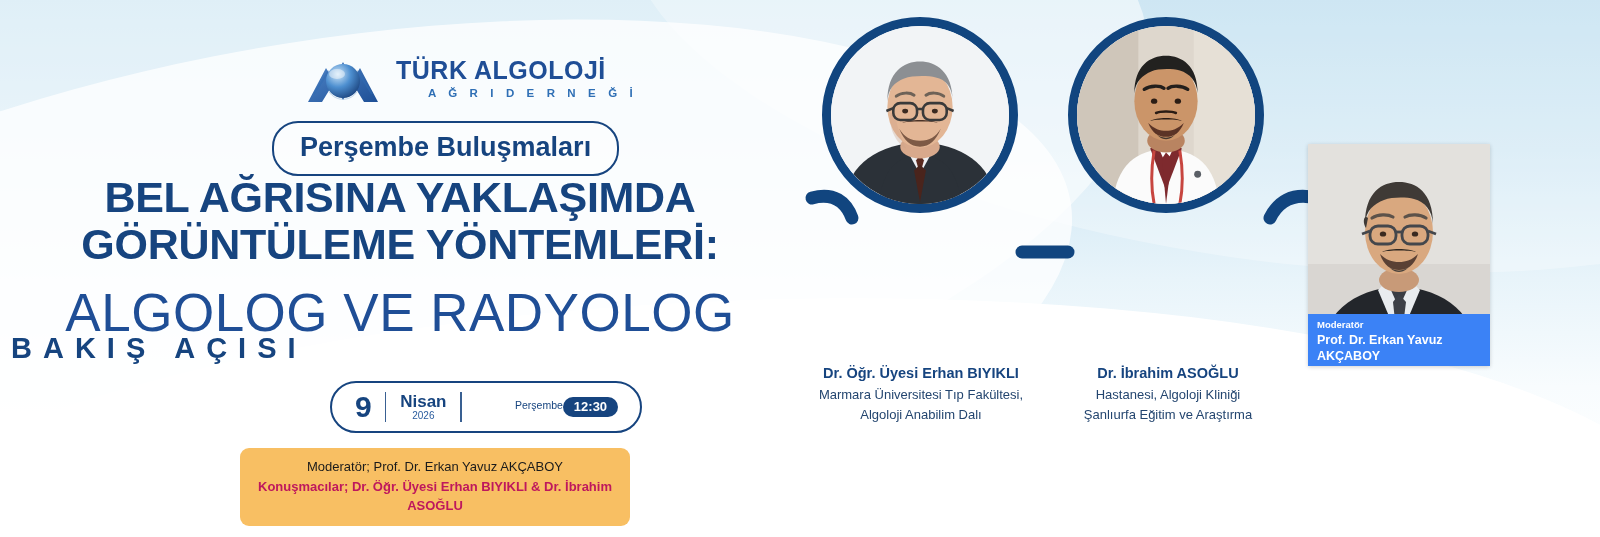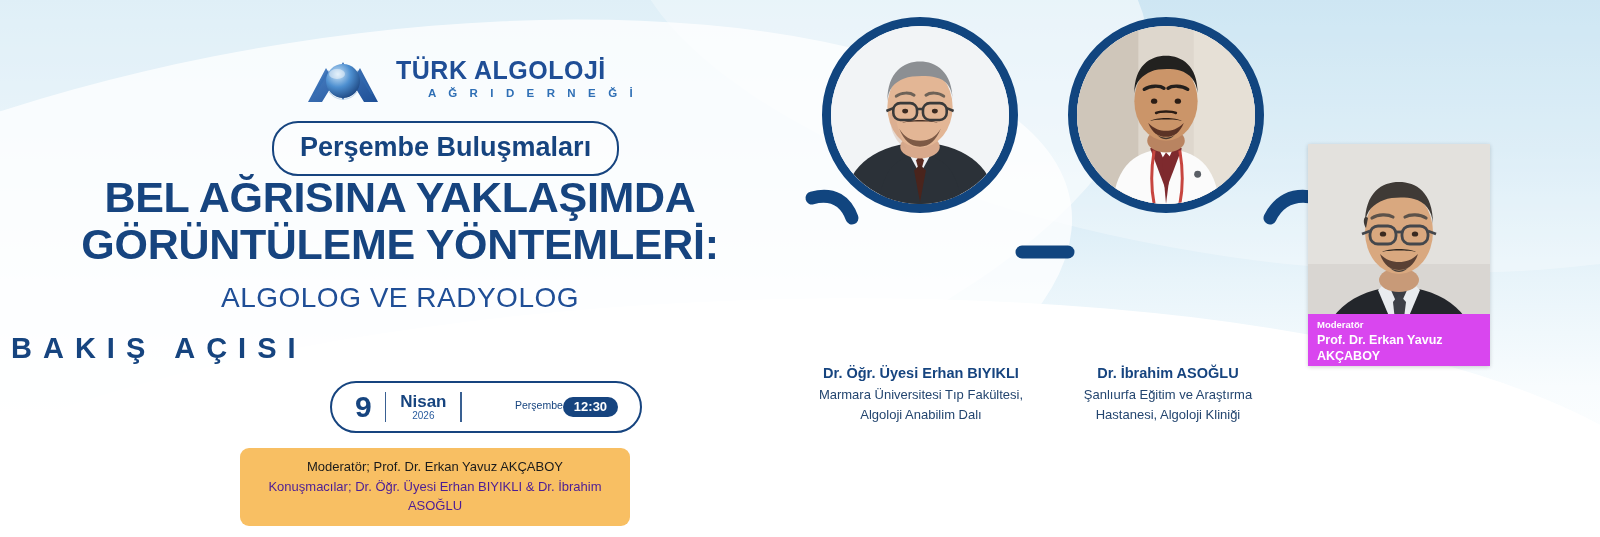--- a/index.html
+++ b/index.html
@@ -50,21 +50,21 @@
 
   .h1{
     position:absolute;left:0;top:176px;width:800px;text-align:center;
     font-size:43px;font-weight:bold;color:#16447f;line-height:1.02;
     letter-spacing:-.3px;
   }
   .h1 .l2{display:block;margin-top:3px;}
 
   .h2{
     position:absolute;left:0;top:282px;width:800px;text-align:center;
-    font-size:28px;font-weight:300;color:#1f4e96;letter-spacing:.5px;
+    font-size:53px;font-weight:300;color:#1f4e96;letter-spacing:.5px;
   }
   .h3{
     position:absolute;left:0;top:332px;width:800px;text-align:left;
     font-size:29px;font-weight:bold;color:#16447f;letter-spacing:11px;
     text-indent:11px;
   }
 
   .datebox{
     position:absolute;left:330px;top:381px;
     height:48px;display:flex;align-items:center;
@@ -81,21 +81,21 @@
   .db-r1{font-size:10.5px;color:#16447f;margin-bottom:3px;}
   .db-r2{background:#16447f;color:#fff;font-size:13px;font-weight:bold;
          border-radius:11px;padding:3px 11px 4px 11px;}
 
   .yellowbox{
     position:absolute;left:240px;top:448px;width:370px;
     background:#f8bf63;border-radius:9px;
     padding:9px 10px 10px 10px;text-align:center;
   }
   .yb-1{font-size:13px;color:#1b1b1b;line-height:1.5;}
-  .yb-2{font-size:13px;color:#4c1d95;line-height:1.5;}
+  .yb-2{font-size:13px;color:#be185d;line-height:1.5;font-weight:bold;}
 
   
   .right{position:absolute;left:800px;top:0;width:800px;height:537px;}
 
   .chain{position:absolute;left:0;top:140px;width:540px;height:240px;}
 
   .circ{
     position:absolute;width:196px;height:196px;border-radius:50%;
     border:9px solid #11457f;overflow:hidden;background:#fff;
     box-sizing:border-box;
@@ -112,21 +112,21 @@
 
   
   .modcard{
     position:absolute;left:1308px;top:144px;width:182px;height:222px;
     background:#cfd3d6;overflow:hidden;
     box-shadow:0 1px 4px rgba(0,0,0,.18);
   }
   .modphoto{position:absolute;inset:0;}
   .modbar{
     position:absolute;left:0;right:0;bottom:0;height:52px;
-    background:#d946ef;color:#fff;padding:5px 8px 0 9px;box-sizing:border-box;
+    background:#3b82f6;color:#fff;padding:5px 8px 0 9px;box-sizing:border-box;
   }
   .mb-role{font-size:9.5px;font-weight:bold;line-height:1.25;}
   .mb-name{font-size:12.5px;font-weight:bold;line-height:1.3;margin-top:1px;}
   .mb-aff{font-size:9.5px;line-height:1.3;margin-top:1px;}
 </style>
 </head>
 <body>
 
 <div class="banner">
 
@@ -255,22 +255,22 @@
     </div>
 
     <div class="cap cap1">
       <div class="nm">Dr. Öğr. Üyesi Erhan BIYIKLI</div>
       <div class="af">Marmara Üniversitesi Tıp Fakültesi,</div>
       <div class="af">Algoloji Anabilim Dalı</div>
     </div>
 
     <div class="cap cap2">
       <div class="nm">Dr. İbrahim ASOĞLU</div>
+      <div class="af">Hastanesi, Algoloji Kliniği</div>
       <div class="af">Şanlıurfa Eğitim ve Araştırma</div>
-      <div class="af">Hastanesi, Algoloji Kliniği</div>
     </div>
   </div>
 
   <div class="modcard">
     <svg class="modphoto" viewBox="0 0 182 222" preserveAspectRatio="xMidYMid slice">
       <rect width="182" height="222" fill="#d9d6d2"></rect>
       <rect x="0" y="0" width="182" height="120" fill="#e3e1dd"></rect>
       <path d="M8 222 C14 168 44 146 91 142 C138 146 168 168 174 222 Z" fill="#23262b"></path>
       <path d="M70 146 L91 196 L112 146 L104 138 L78 138 Z" fill="#e9ecef"></path>
       <path d="M82 144 L91 164 L100 144 L91 136 Z" fill="#3a3d44"></path>

